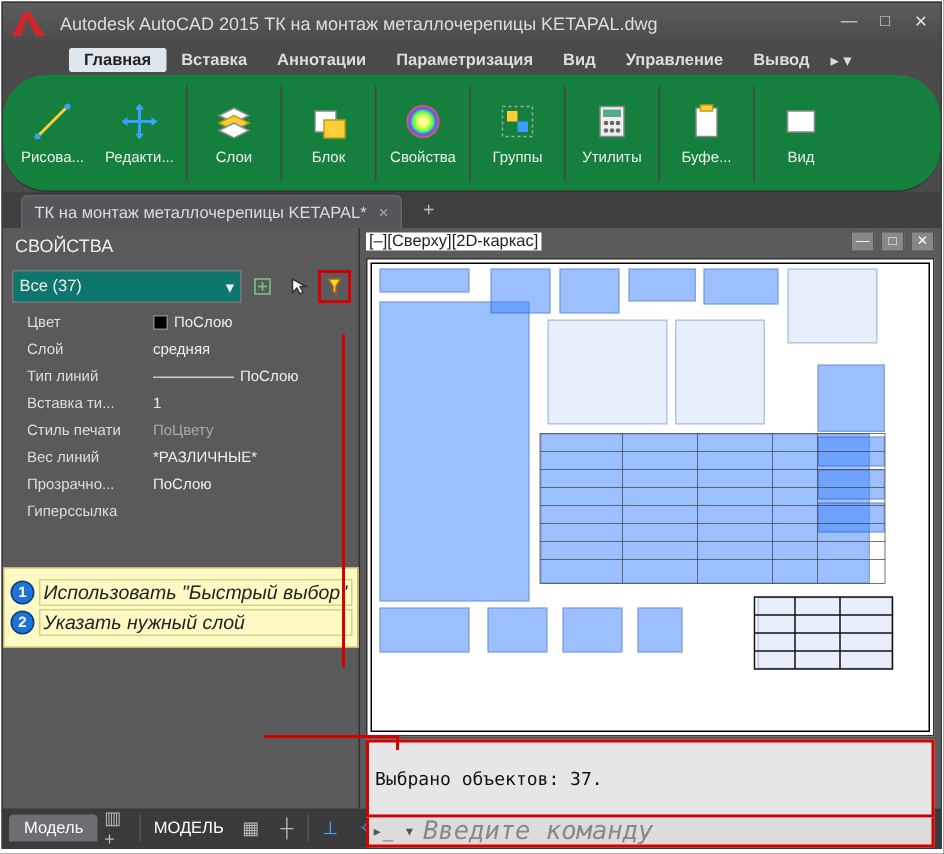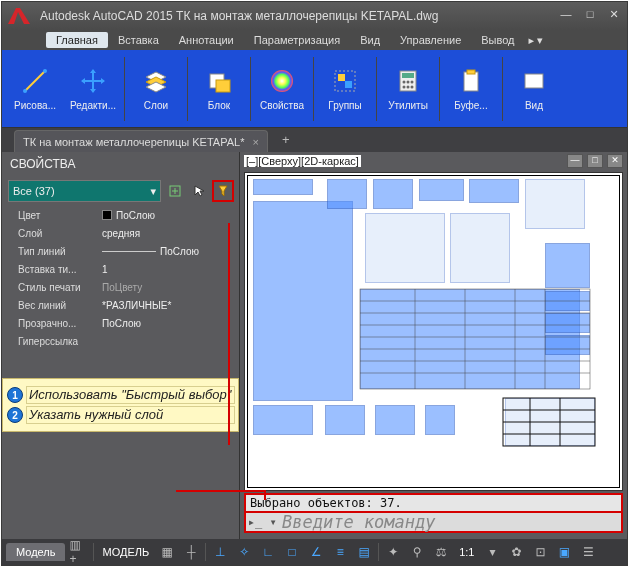--- a/index.html
+++ b/index.html
@@ -5,24 +5,24 @@
 * { margin: 0; padding: 0; box-sizing: border-box; font-family: "Segoe UI", Arial, sans-serif; }
 body { background: #fff; width: 629px; height: 569px; overflow: hidden; font-size: 12px; }
 .window { width: 627px; height: 565px; margin: 1px; border: 1px solid #3a3a3a; background: #4a4a4a; display: flex; flex-direction: column; }
 .titlebar { height: 28px; background: linear-gradient(#5c5c5c,#4a4a4a); display: flex; align-items: center; padding: 0 4px; color: #ddd; }
 .app-icon { width: 28px; height: 22px; margin-right: 6px; display: flex; align-items: center; }
 .app-icon svg { width: 26px; height: 20px; }
 .title-text { flex: 1; font-size: 12px; white-space: nowrap; overflow: hidden; }
 .win-btns { display: flex; gap: 6px; }
 .win-btn { width: 18px; height: 16px; color: #ddd; font-size: 11px; text-align: center; cursor: pointer; }
 .menubar { height: 20px; background: #4a4a4a; display: flex; align-items: center; padding: 0 44px 0 44px; color: #ddd; font-size: 11px; }
-.menu-item { padding: 2px 10px; cursor: pointer; }
+.menu-item { padding: 2px 10px; cursor: pointer; font-weight: bold; }
 .menu-item.active { background: #dfe7ee; color: #222; border-radius: 2px; }
 .menu-more { margin-left: 4px; color: #ddd; }
-.ribbon { height: 78px; background: #1d4ed8; display: flex; align-items: center; padding: 2px 4px; border-bottom: 1px solid #333; gap: 0; }
+.ribbon { height: 78px; background: #15803d; display: flex; align-items: center; padding: 2px 4px; border-bottom: 1px solid #333; gap: 0; border-radius: 29px; }
 .ribbon-btn { display: flex; flex-direction: column; align-items: center; justify-content: center; width: 58px; height: 72px; color: #eee; font-size: 11px; cursor: pointer; border: 1px solid transparent; border-radius: 3px; }
 .ribbon-ico { width: 30px; height: 30px; margin-bottom: 4px; display:flex; align-items:center; justify-content:center; }
 .ribbon-lbl { font-size: 10px; white-space: nowrap; overflow: hidden; text-overflow: ellipsis; max-width: 54px; text-align: center; }
 .ribbon-sep { width: 1px; height: 64px; background: #444; margin: 0 2px; }
 .doc-tabs { height: 24px; background: #3f3f42; display: flex; align-items: flex-end; padding-left: 12px; }
 .doc-tab { height: 22px; background: #55555a; color: #ddd; padding: 3px 8px; font-size: 11px; border: 1px solid #666; border-bottom: none; display: flex; align-items: center; border-radius: 4px 4px 0 0; }
 .doc-tab .close-x { margin-left: 8px; color: #aaa; cursor: pointer; font-size: 11px; }
 .doc-add { width: 24px; height: 20px; color: #bbb; text-align: center; margin-left: 6px; cursor: pointer; font-size: 13px; }
 .workspace { flex: 1; display: flex; background: #5a5a5d; min-height: 0; }
 .props-panel { width: 238px; background: #5a5a5d; color: #eee; display: flex; flex-direction: column; border-right: 1px solid #333; }
@@ -44,21 +44,21 @@
 .note-num { width: 16px; height: 16px; border-radius: 8px; background: #1e74d6; color: #fff; font-size: 10px; font-style: normal; font-weight: bold; display: flex; align-items: center; justify-content: center; margin-right: 4px; border: 1px solid #0a3c7a; flex-shrink: 0; }
 .note-text { flex: 1; line-height: 1.2; outline: 1px solid #d8cf8f; padding: 0 2px; }
 .canvas-area { flex: 1; display: flex; flex-direction: column; position: relative; background: #5a5a5d; }
 .viewport-hdr { display: flex; align-items: center; padding: 2px 4px; color: #222; font-size: 11px; background: #5a5a5d; }
 .viewport-hdr .lbl { background: #fff; padding: 0 2px; }
 .viewport-ctrls { margin-left: auto; display: flex; gap: 4px; }
 .vp-btn { width: 16px; height: 14px; background: #888; border: 1px solid #555; cursor: pointer; font-size: 9px; text-align: center; color: #fff; }
 .canvas { flex: 1; background: #fff; border: 1px solid #333; margin: 2px 4px; position: relative; overflow: hidden; }
 .pale { position: absolute; background: #4a8cff; opacity: .55; border: 1px solid #2a5cc4; }
 .cmd-area { height: 44px; margin: 0 4px 2px 4px; display: flex; flex-direction: column; }
-.cmd-status { border: 2px solid #d40000; background: #e6e6e6; color: #111; font-size: 12px; padding: 1px 4px; font-family: Consolas, monospace; }
+.cmd-status { border: 2px solid #d40000; background: #e6e6e6; color: #111; font-size: 12px; padding: 17px 4px; font-family: Consolas, monospace; }
 .cmd-input-row { display: flex; align-items: center; background: #dcdcdc; border: 2px solid #d40000; border-top: none; height: 20px; }
 .cmd-prompt { width: 18px; text-align: center; color: #555; font-family: Consolas, monospace; }
 .cmd-input { flex: 1; color: #888; font-style: italic; font-size: 17px; font-family: Consolas, monospace; }
 .statusbar { height: 26px; background: #3a3a3d; display: flex; align-items: center; padding: 0 4px; color: #ccc; font-size: 10px; gap: 4px; }
 .sb-tab { background: #6d6d72; color: #fff; padding: 3px 10px; border-radius: 3px 3px 0 0; font-size: 11px; }
 .sb-ico { width: 20px; height: 20px; display:flex; align-items:center; justify-content:center; color:#bbb; cursor: pointer; font-size: 12px; }
 .sb-ico.blue { color: #4aa8ff; }
 .sb-sep { width: 1px; height: 18px; background: #555; }
 .sb-model { color: #fff; font-size: 11px; padding: 0 4px; }
 .arrow-line { position: absolute; background: #d40000; z-index: 50; }

